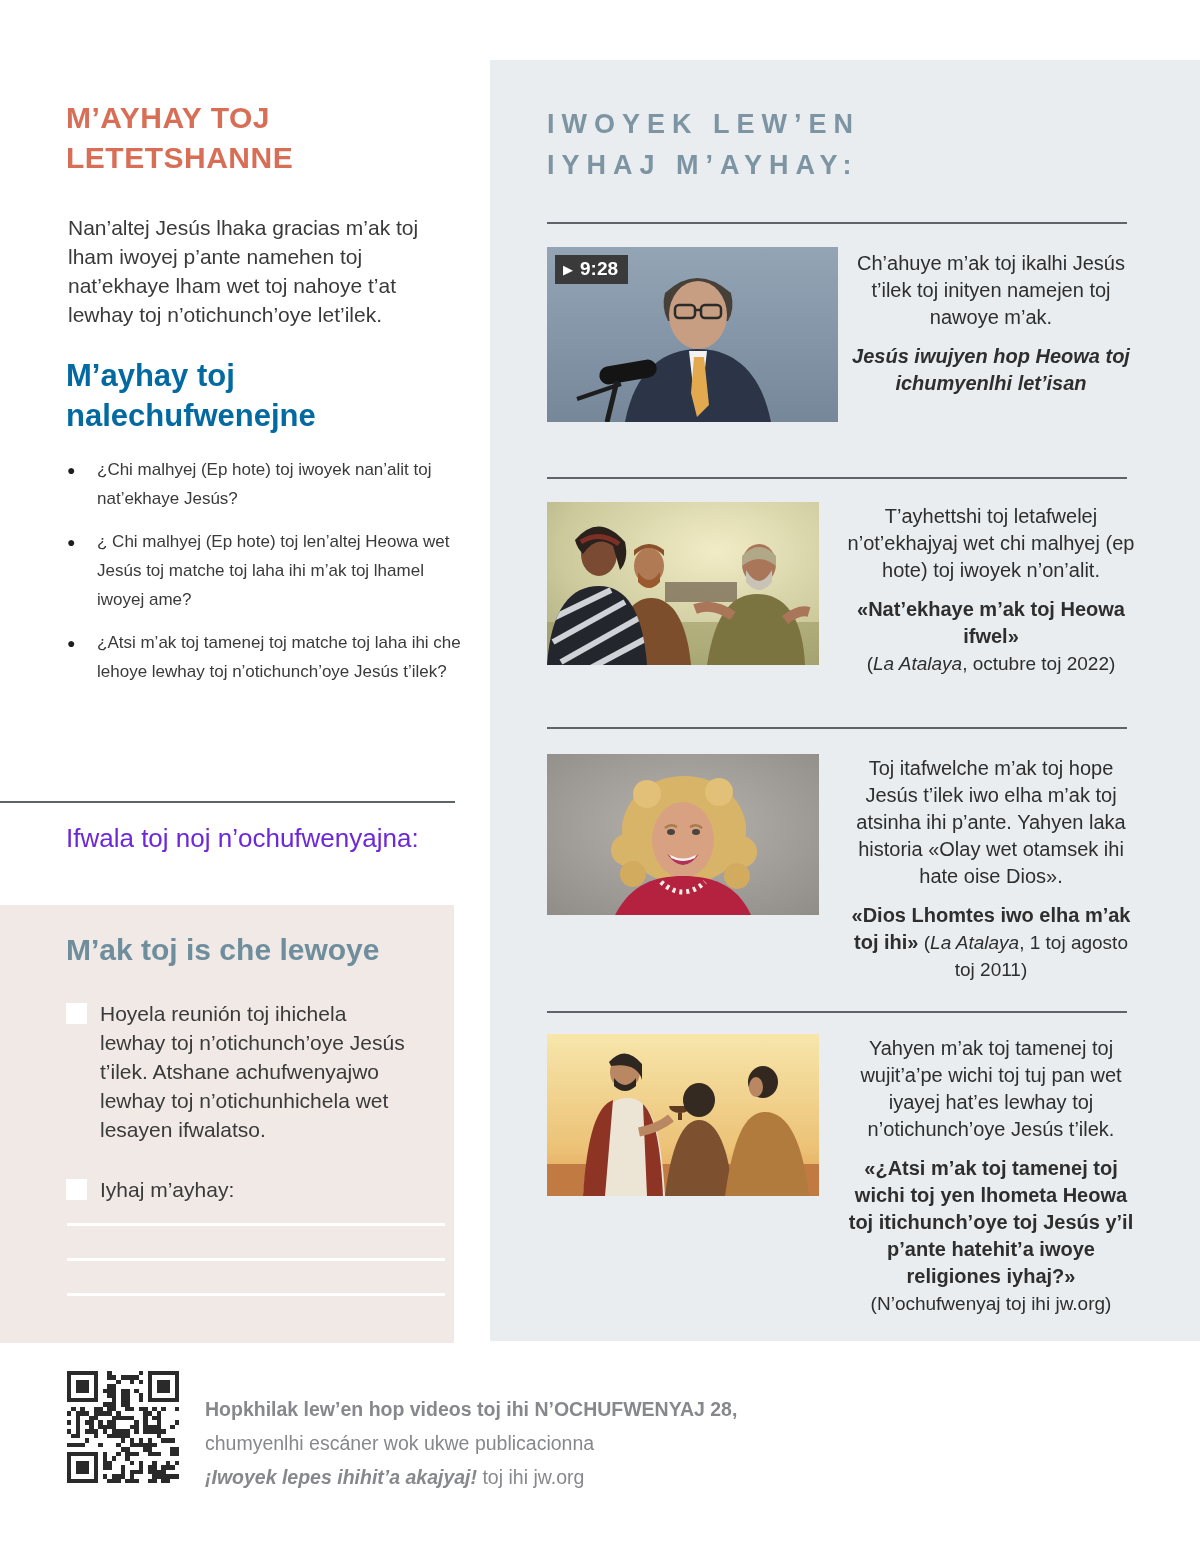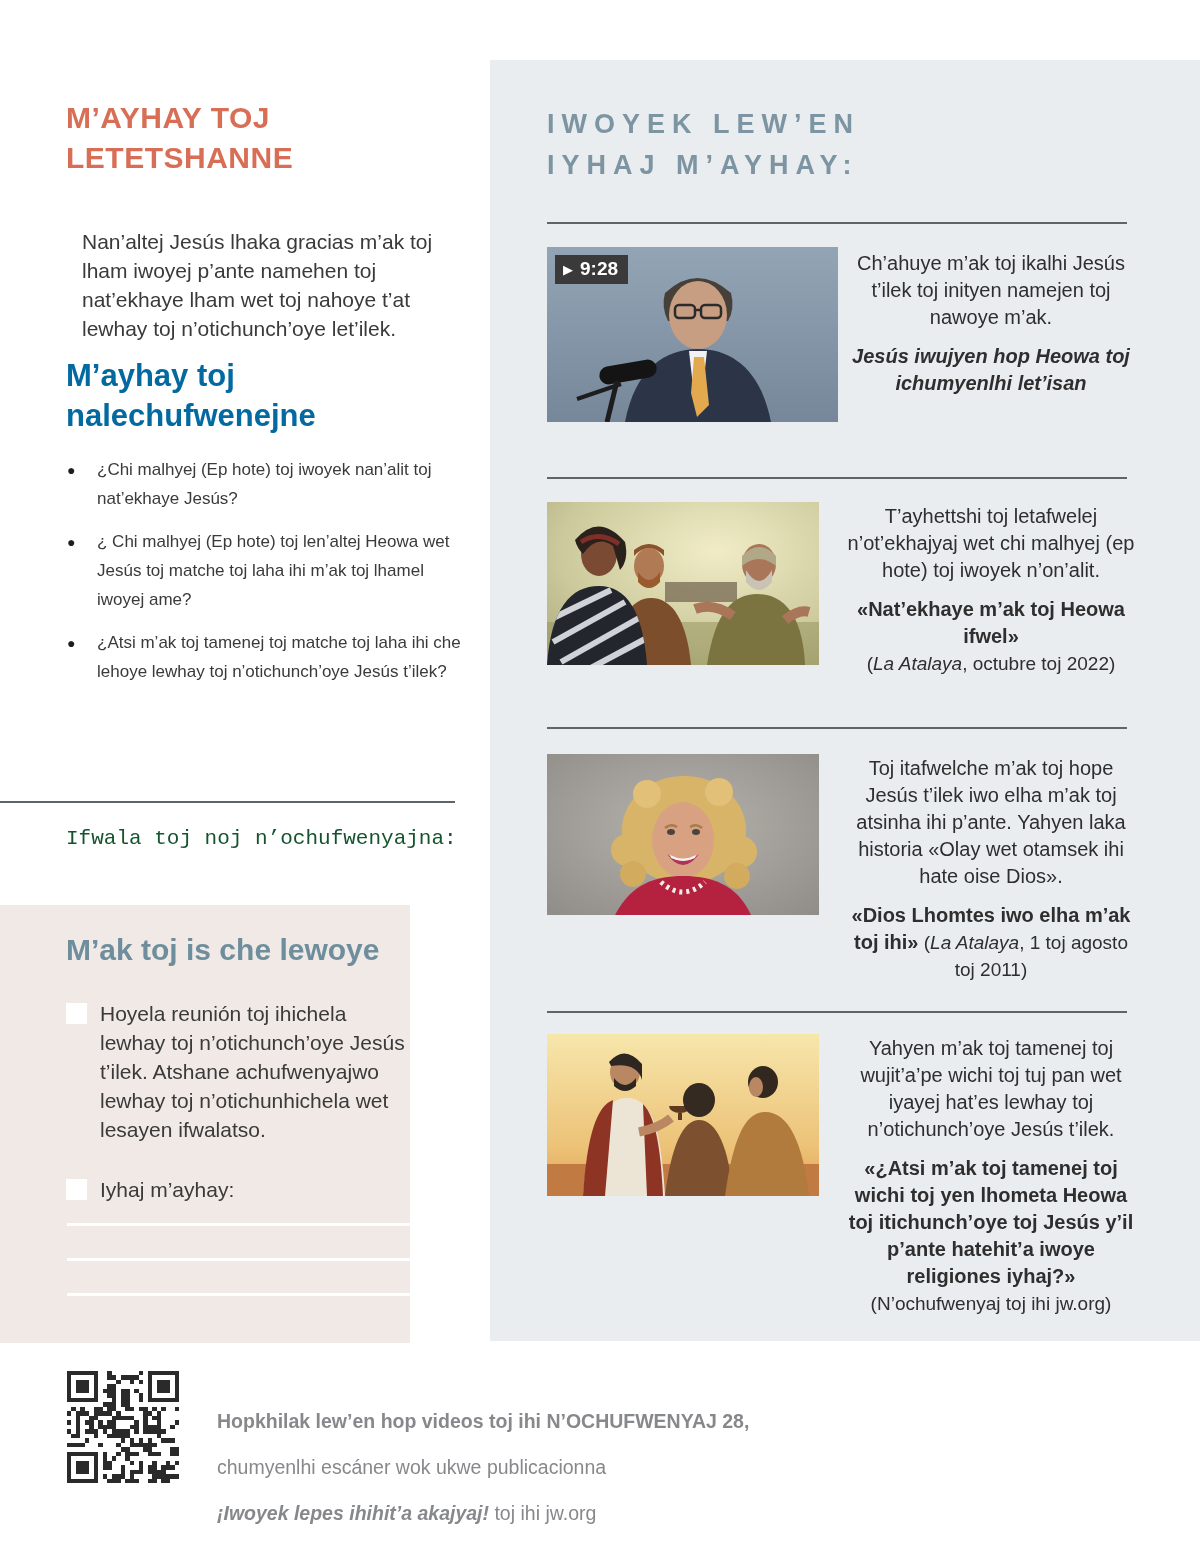--- a/index.html
+++ b/index.html
@@ -2,50 +2,50 @@
 <html><head>
 <meta charset="utf-8">
 <style>
   html,body{margin:0;padding:0;background:#ffffff;}
   .page{position:relative;width:1200px;height:1543px;background:#fff;overflow:hidden;
         font-family:"Liberation Sans","DejaVu Sans",sans-serif;color:#333;}
 
   
   .main-title{position:absolute;left:66px;top:98px;width:400px;margin:0;
               font-size:30px;font-weight:700;line-height:40px;letter-spacing:.5px;color:#d96e57;}
-  .intro{position:absolute;left:66px;top:211px;width:398px;margin:16px;
+  .intro{position:absolute;left:66px;top:211px;width:398px;margin:2px;
          font-size:21px;line-height:29px;color:#3a3a3a;}
   .questions-h{position:absolute;left:66px;top:356px;width:400px;margin:0;
                font-size:31px;font-weight:700;line-height:40px;color:#0369a1;}
   .questions{position:absolute;left:66px;top:455px;width:402px;margin:0;padding:0;list-style:none;}
   .questions li{position:relative;padding-left:31px;margin-bottom:14px;
                 font-size:17px;line-height:29px;color:#3a3a3a;}
   .questions li::before{content:"●";position:absolute;left:1px;top:1px;font-size:14px;
                         line-height:29px;color:#1e1e1e;}
   .rule-left{position:absolute;left:0;top:801px;width:455px;height:2px;background:#5e6468;}
   .date-label{position:absolute;left:66px;top:824px;width:400px;margin:0;
-              font-size:21px;line-height:29px;color:#14532d;font-family:Liberation Mono, monospace;}
-
-  .todo-box{position:absolute;left:0;top:905px;width:410px;height:438px;background:#f0e9e5;}
+              font-size:26px;line-height:29px;color:#6d28d9;}
+
+  .todo-box{position:absolute;left:0;top:905px;width:410px;height:438px;background:#f0e9e5;padding-left:44px;}
   .todo-title{position:absolute;left:66px;top:28px;margin:0;
               font-size:30px;font-weight:700;color:#6f8e9d;}
   .todo-item{position:absolute;left:66px;width:348px;}
   .todo-item .checkbox{position:absolute;left:0;top:4px;width:21px;height:21px;background:#ffffff;}
   .todo-item .todo-text{display:block;padding-left:34px;font-size:21px;line-height:29px;color:#3a3a3a;}
   .todo-item.t1{top:94px;}
   .todo-item.t2{top:270px;}
   .write-line{position:absolute;left:67px;width:378px;height:3px;background:#ffffff;}
   .wl1{top:318px}.wl2{top:353px}.wl3{top:388px}
 
   
   .qr{position:absolute;left:67px;top:1371px;width:112px;height:112px;}
   .qr svg{display:block;width:100%;height:100%;}
   .footer-text{position:absolute;left:201px;top:1390px;width:620px;
                color:#87888b;font-size:19.5px;line-height:30px;}
-  .footer-text p{margin:16px;}
+  .footer-text p{margin:4px;}
   .f1{font-weight:700;}
   .f3 i{font-weight:700;}
 
   
   .panel{position:absolute;left:490px;top:60px;width:710px;height:1281px;background:#e9edf0;}
   .panel-title{position:absolute;left:57px;top:44px;margin:0;
                font-size:27px;font-weight:700;letter-spacing:7px;line-height:41px;color:#7d95a2;}
   .divider{position:absolute;left:57px;width:580px;height:2px;background:#5e6468;}
   .d1{top:162px}.d2{top:417px}.d3{top:667px}.d4{top:951px}
 

